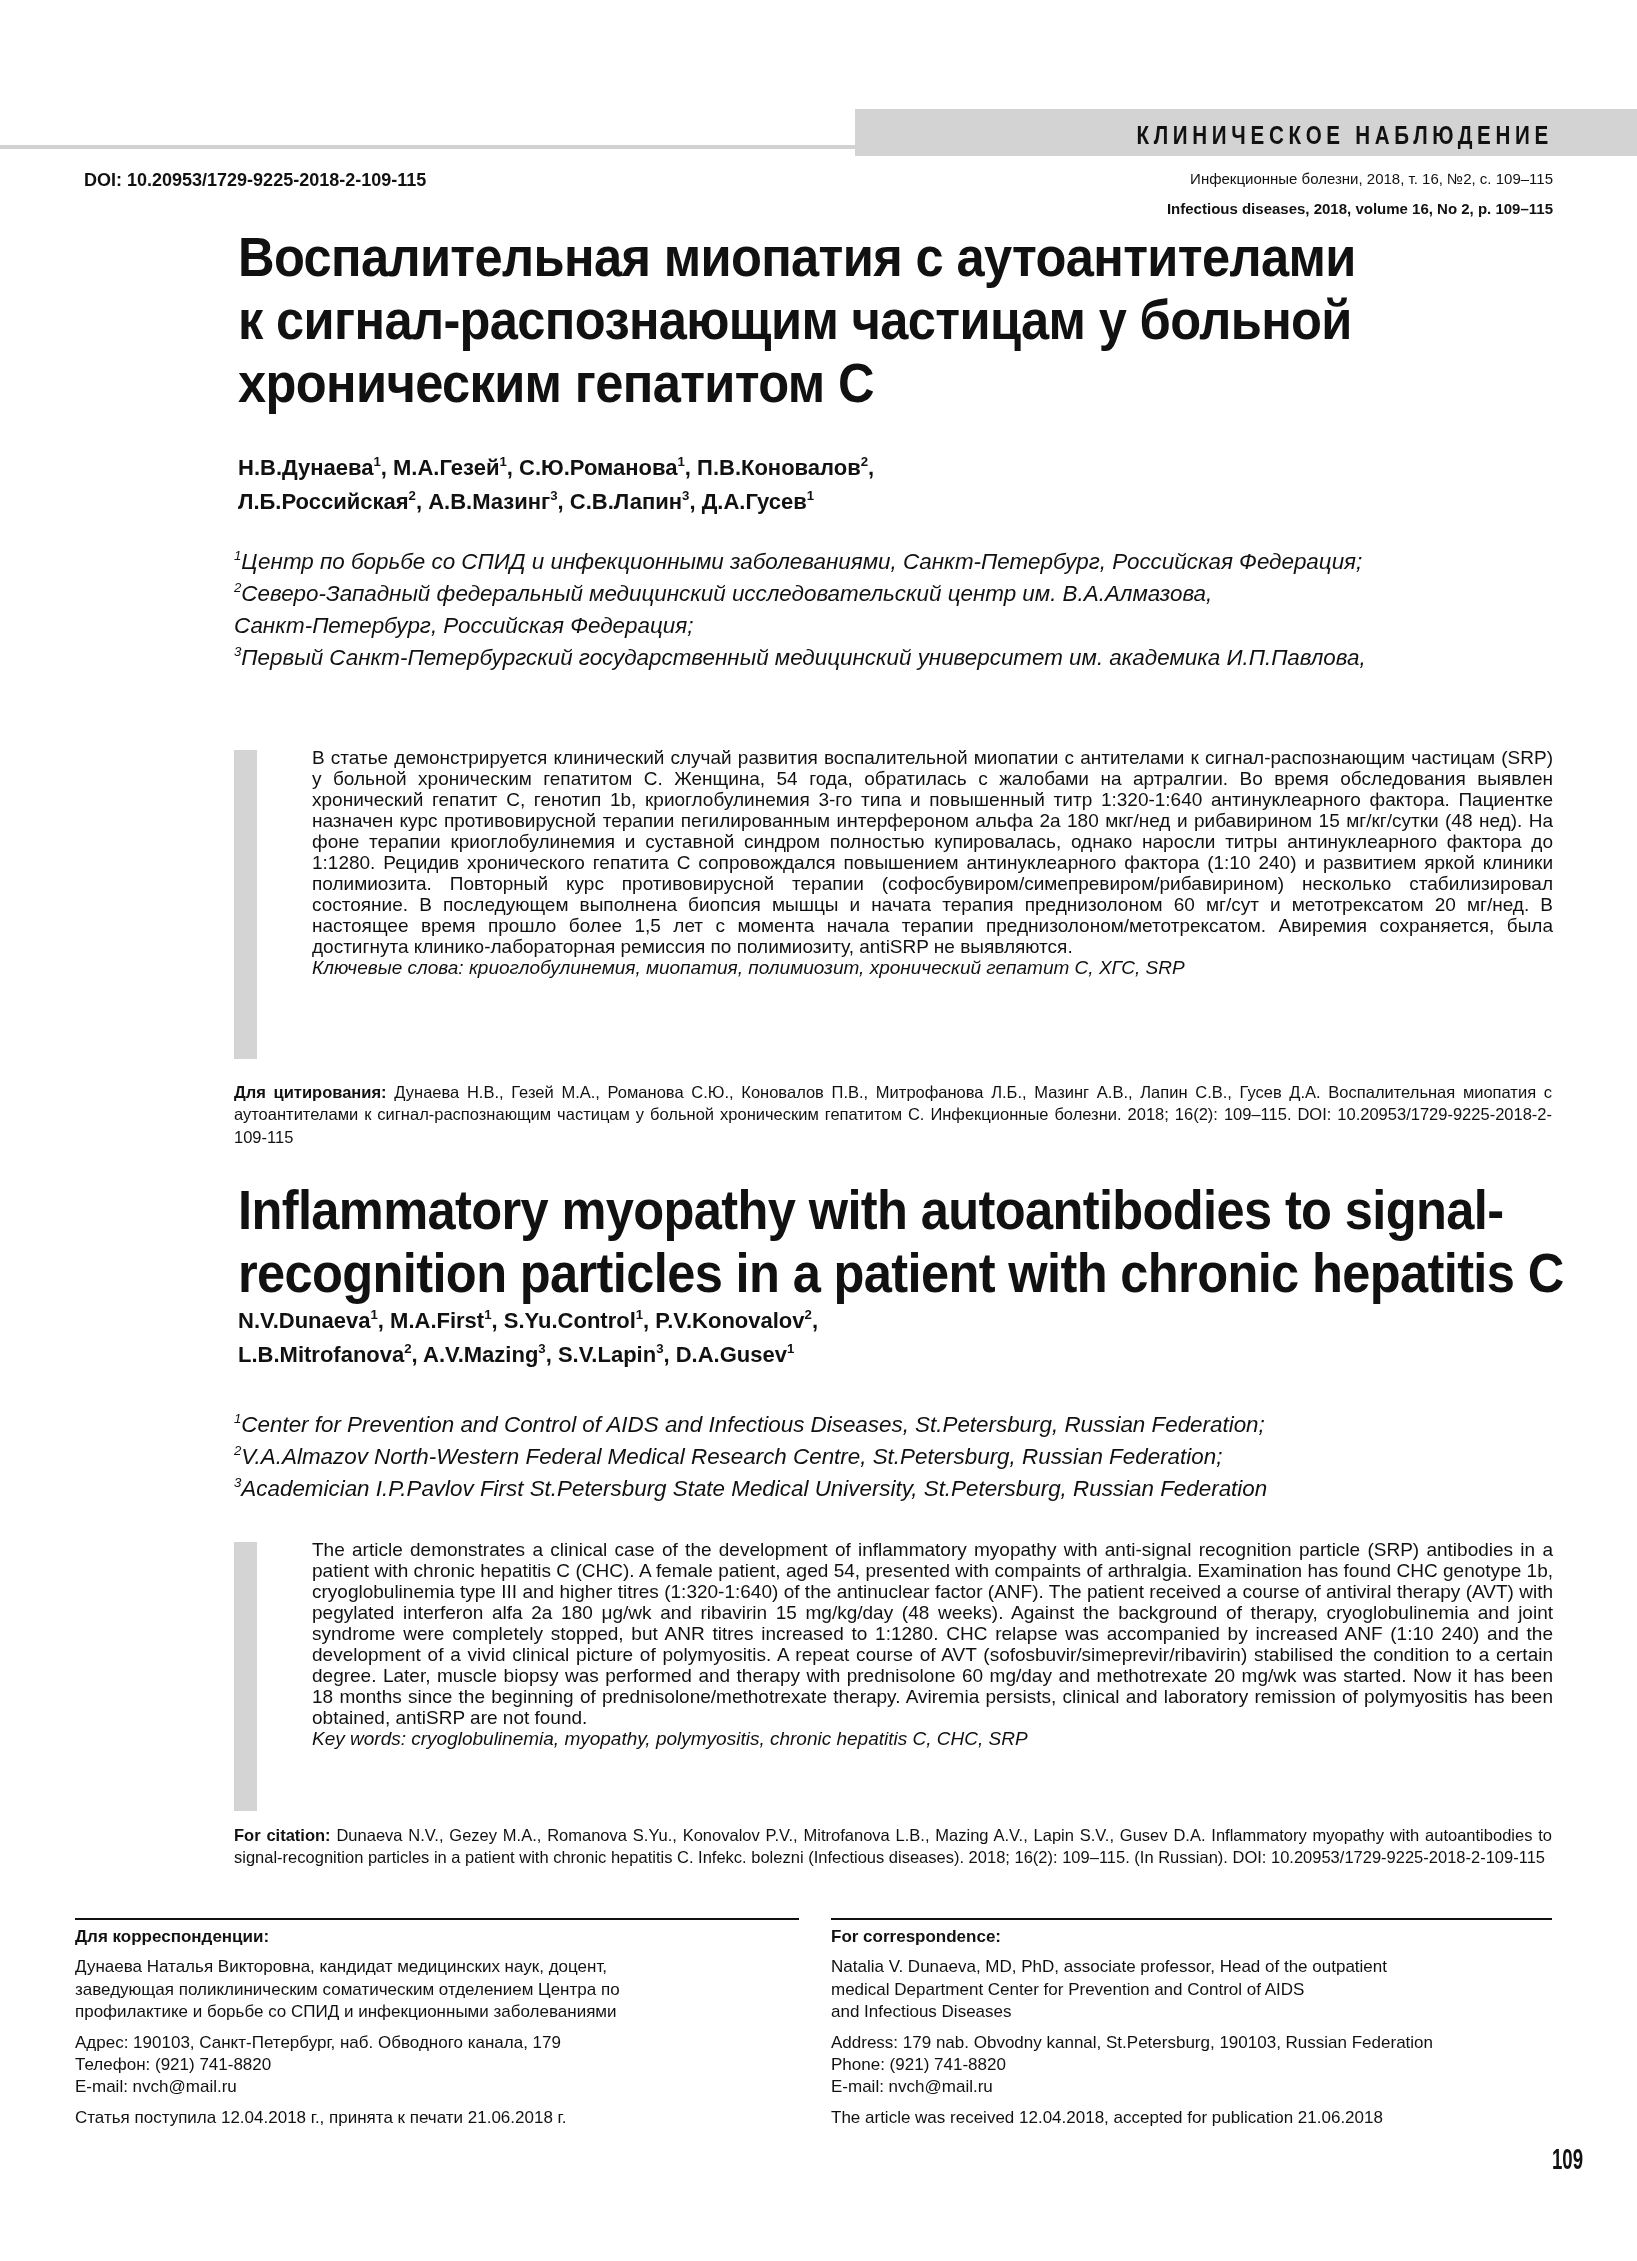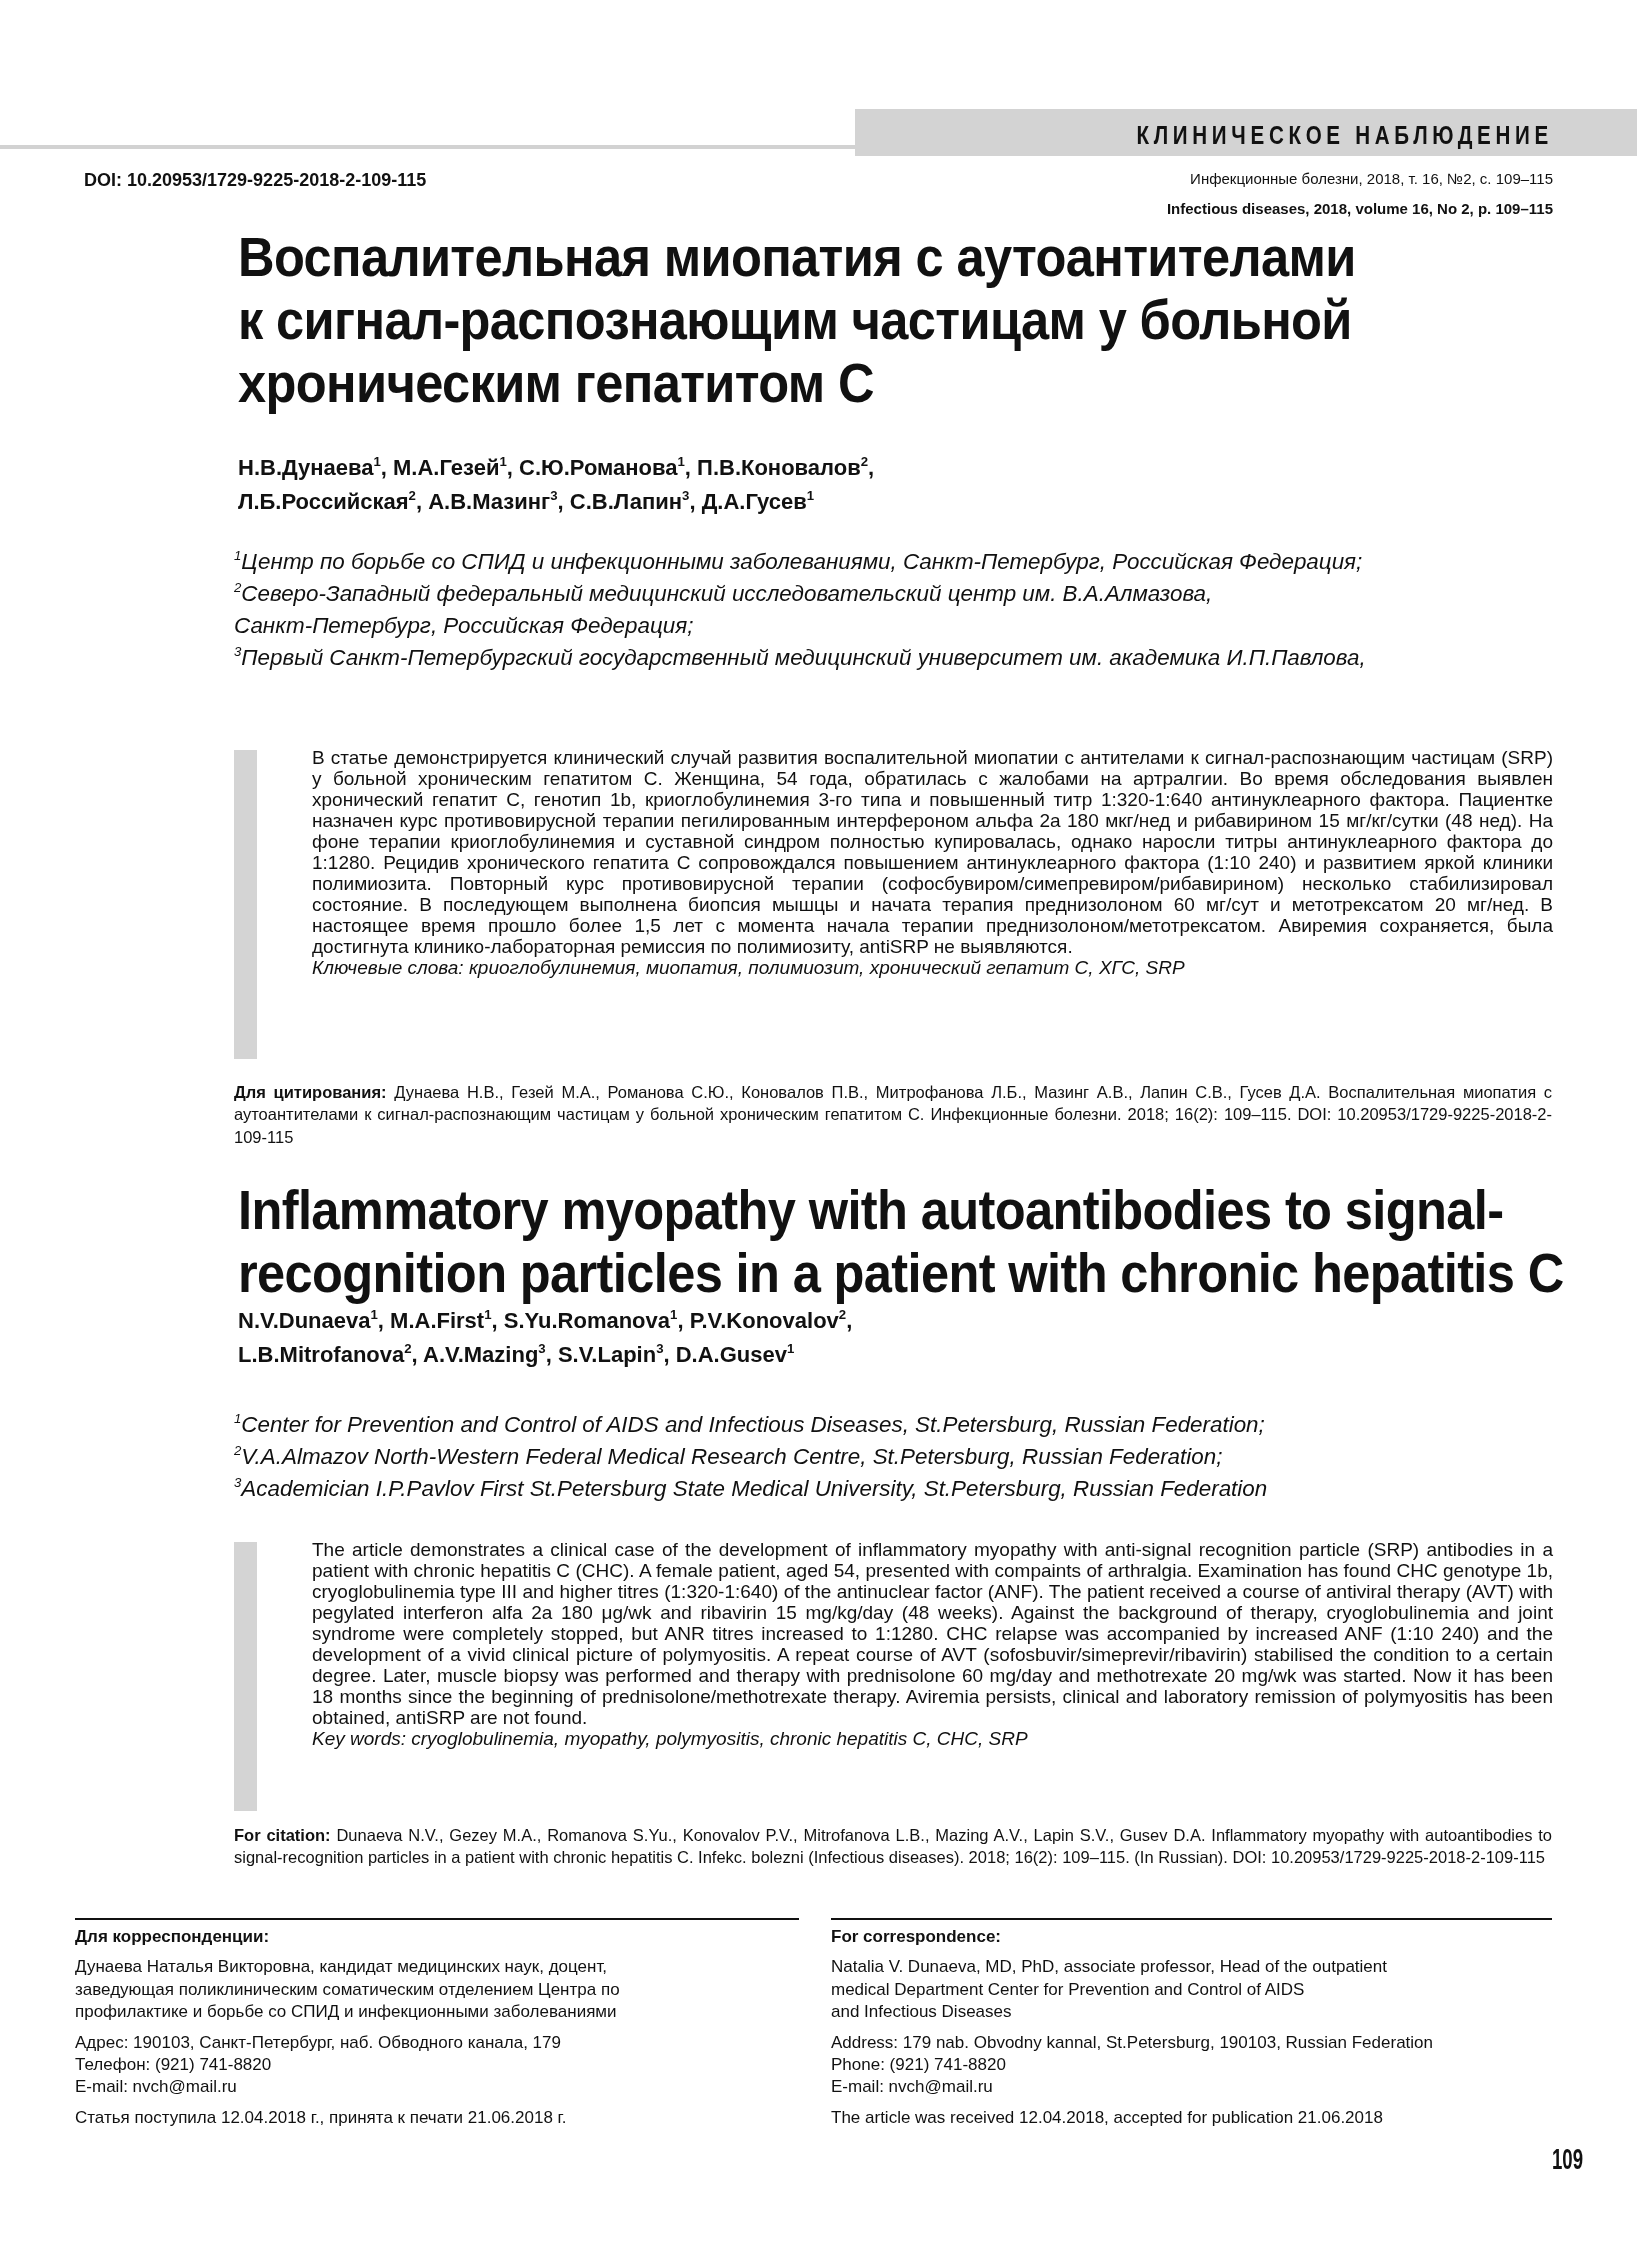--- a/index.html
+++ b/index.html
@@ -108,21 +108,21 @@
 
 <div class="abs title" id="title-en">
   <div>Inflammatory myopathy with autoantibodies to signal-</div>
   <div>recognition particles in a patient with chronic hepatitis C</div>
 </div>
 
 <div class="abs authors" id="authors-en">
   <div>
     <span>N.V.Dunaeva</span><sup>1</sup>,
     <span>M.A.First</span><sup>1</sup>,
-    <span>S.Yu.Romanova</span><sup>1</sup>,
+    <span>S.Yu.Control</span><sup>1</sup>,
     <span>P.V.Konovalov</span><sup>2</sup>,
   </div>
   <div>
     <span>L.B.Mitrofanova</span><sup>2</sup>,
     <span>A.V.Mazing</span><sup>3</sup>,
     <span>S.V.Lapin</span><sup>3</sup>,
     <span>D.A.Gusev</span><sup>1</sup>
   </div>
 </div>
 

